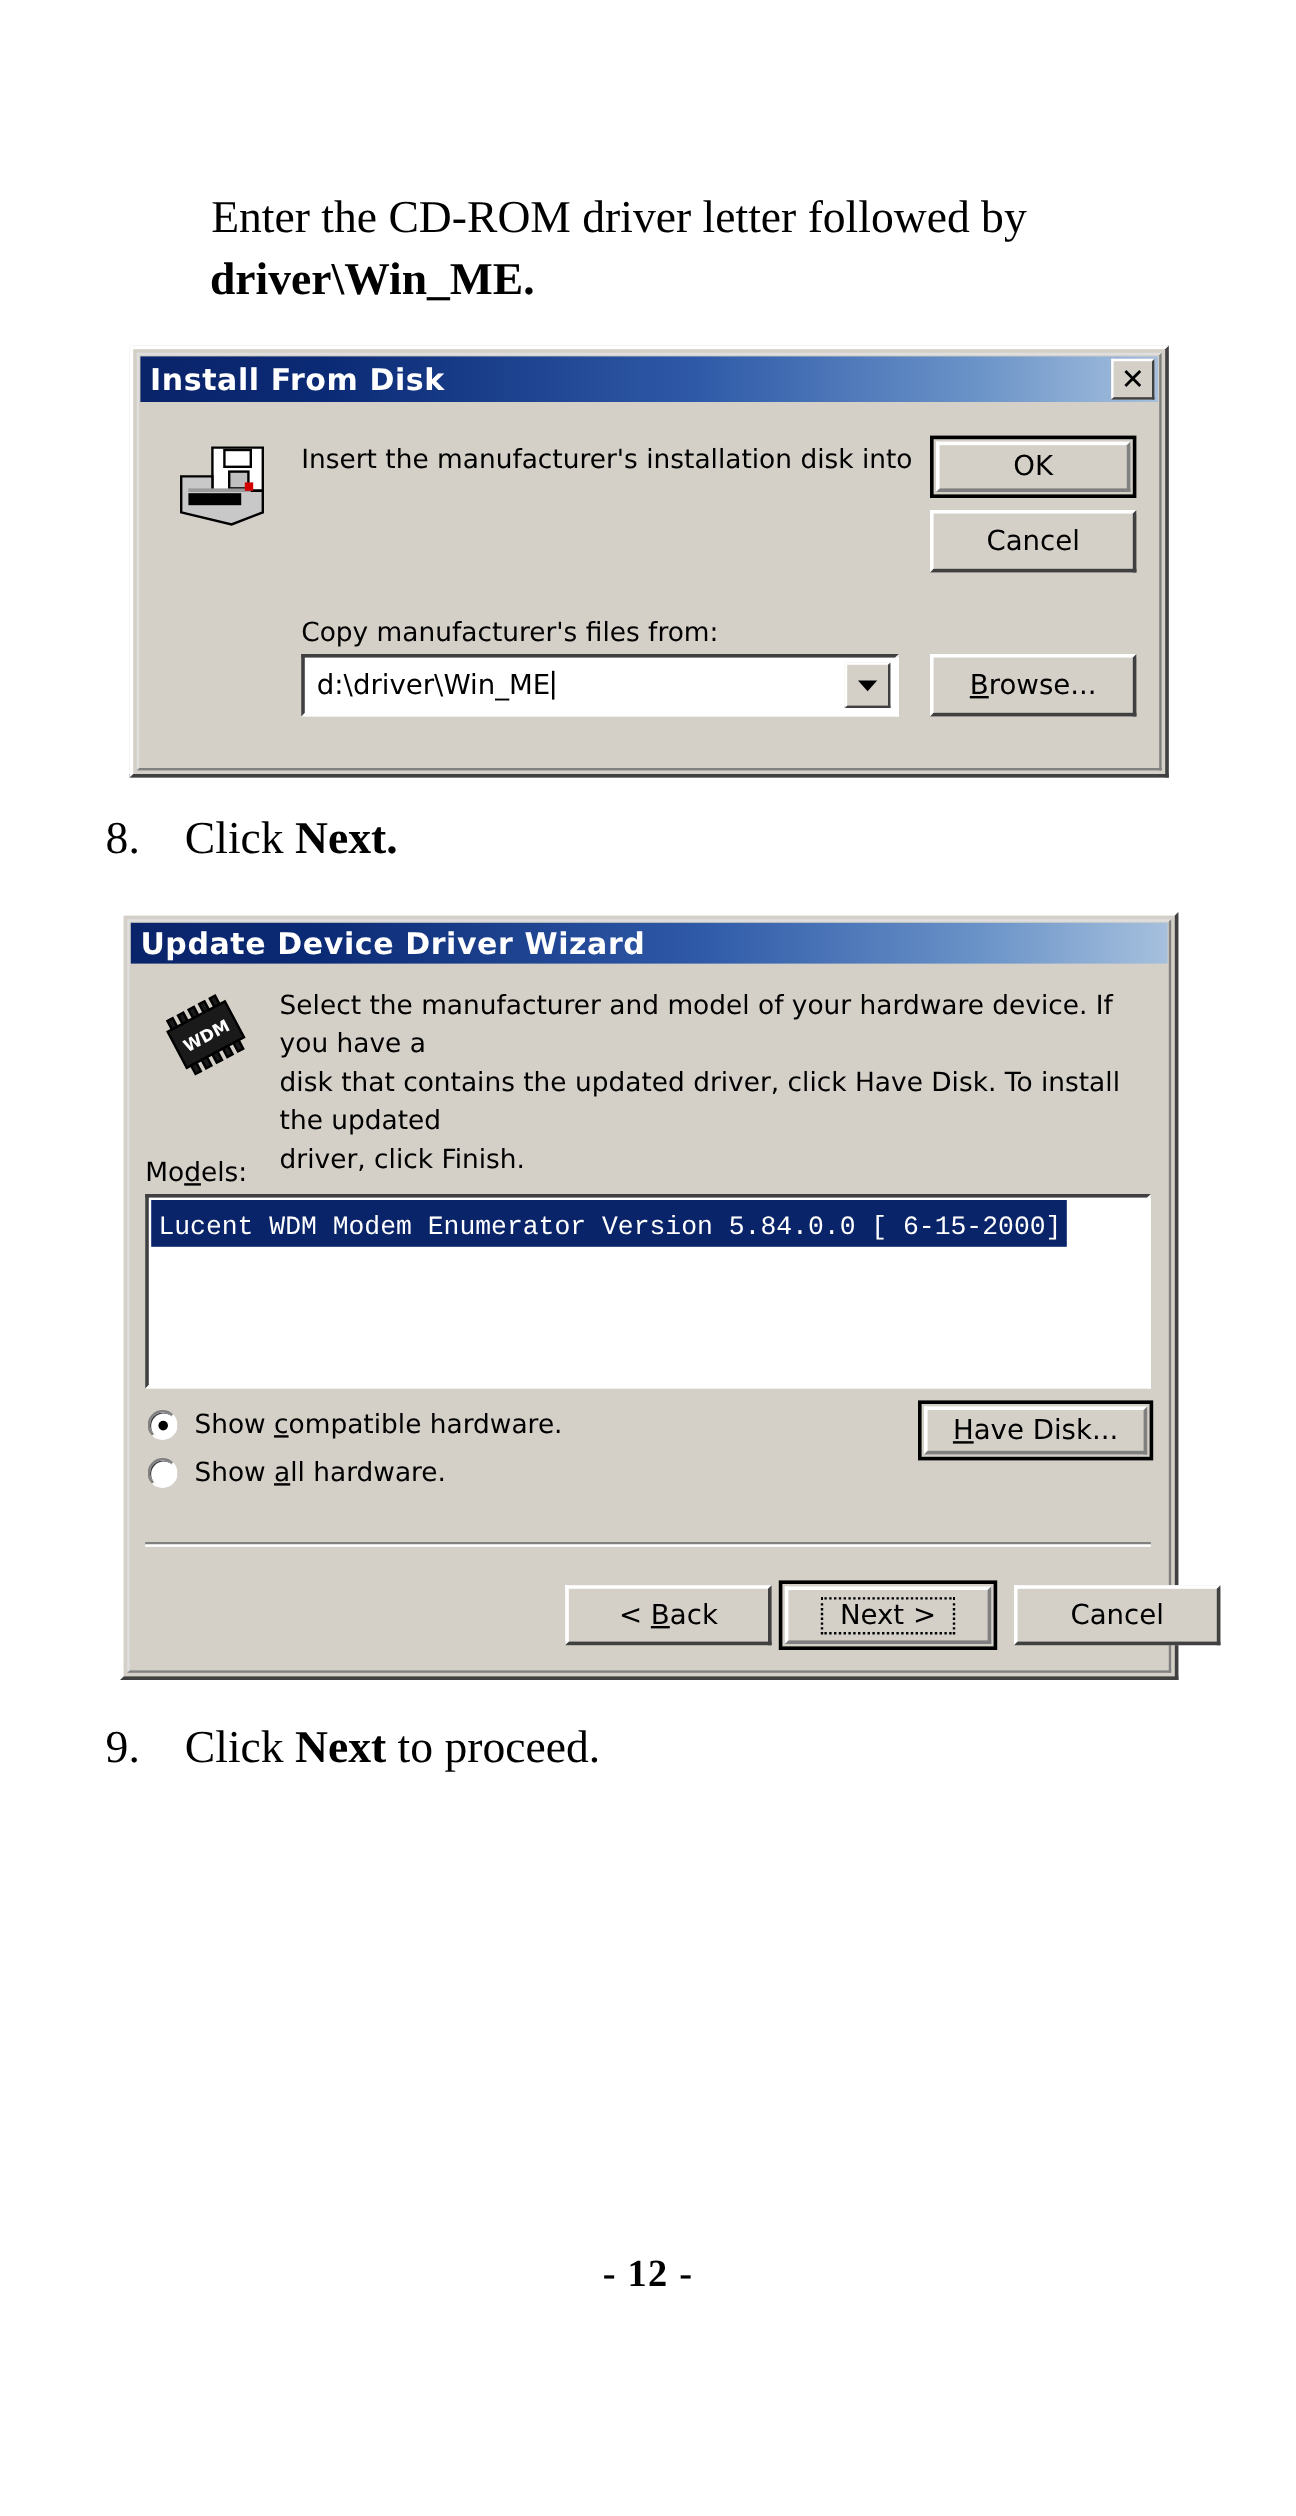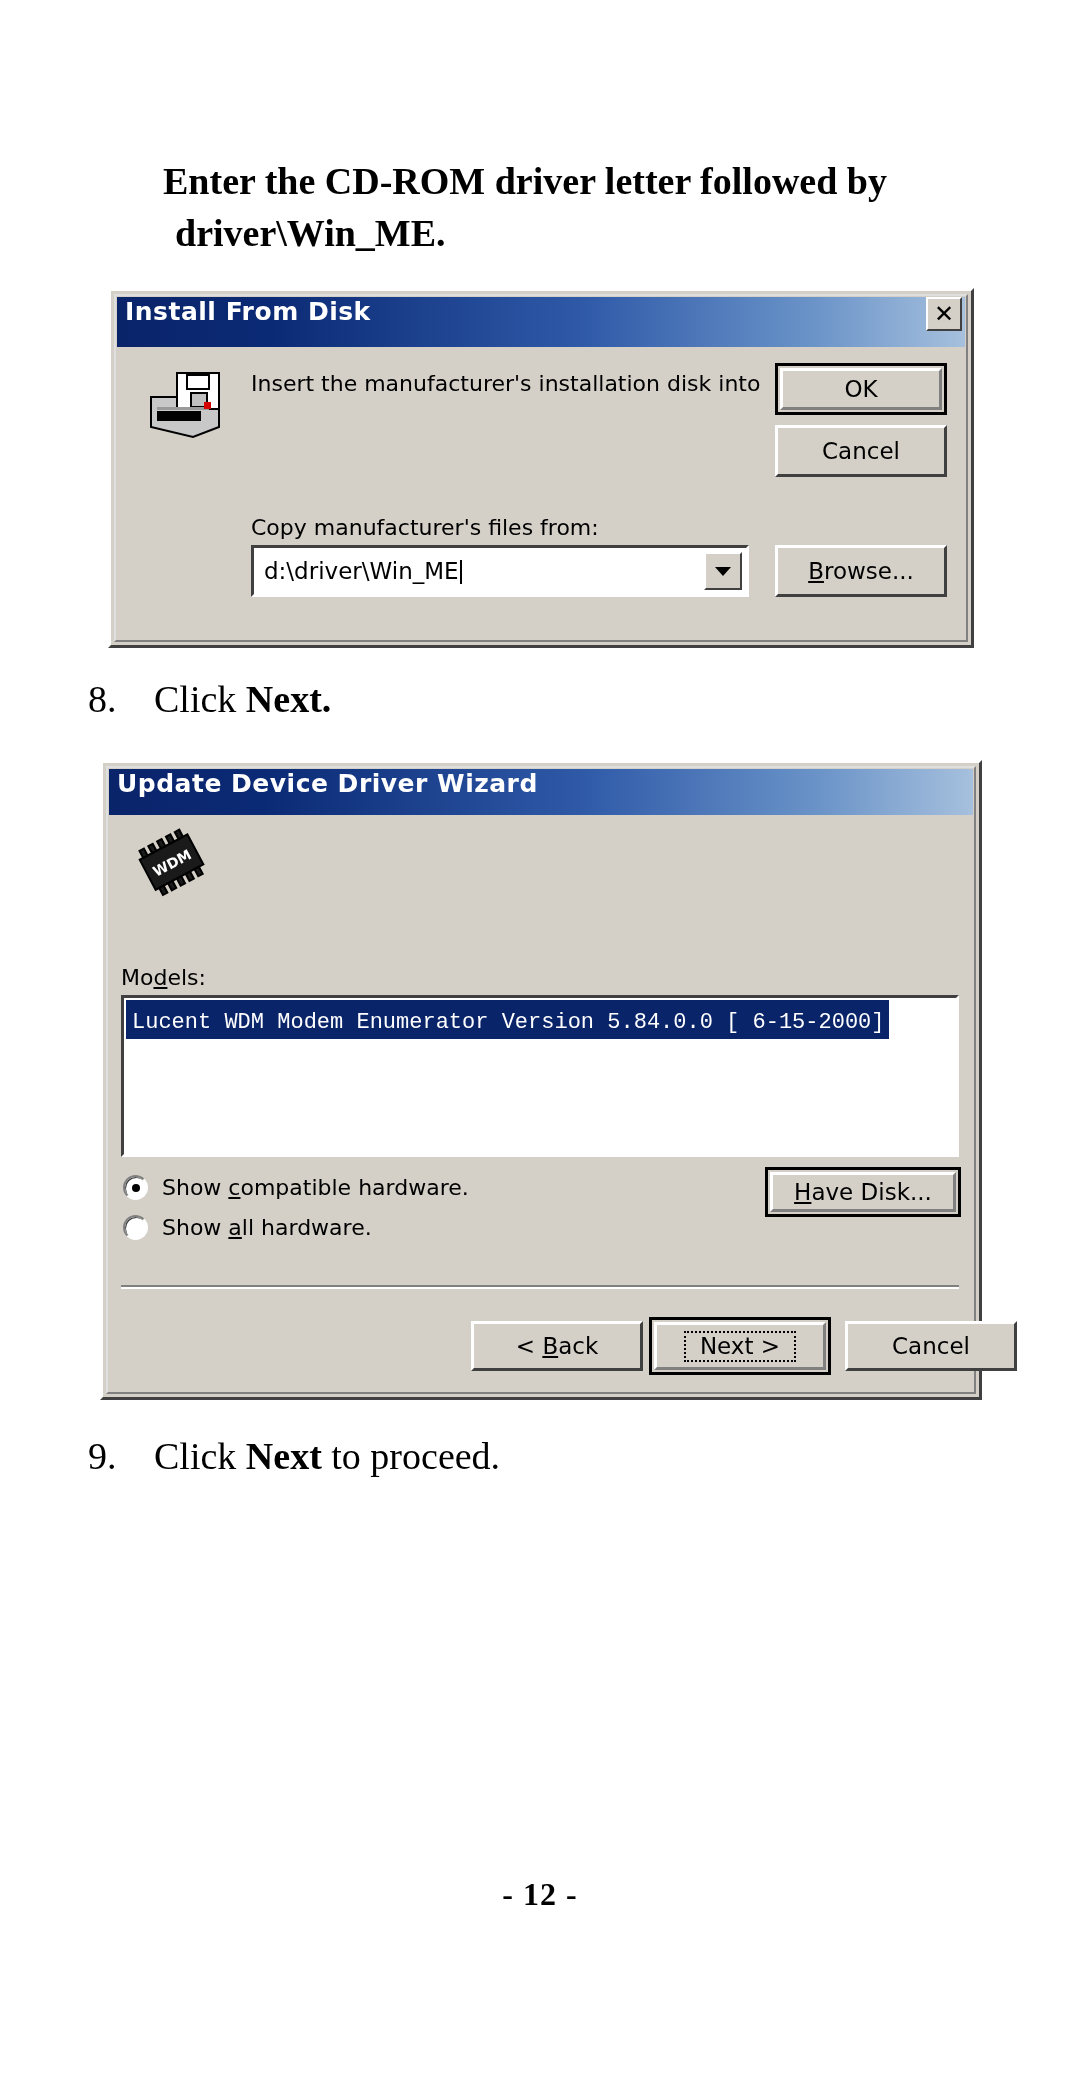--- a/index.html
+++ b/index.html
@@ -19,21 +19,21 @@
   
   .prose {
     position: absolute;
     font-family: "Liberation Serif", "DejaVu Serif", serif;
     font-size: 38px;
     line-height: 52px;
     color: #000;
     white-space: nowrap;
   }
 
-  #intro-line1 { left: 163px; top: 155px; font-weight: bold; }
+  #intro-line1 { left: 176px; top: 155px; }
   #intro-line2 { left: 175px; top: 207px; font-weight: bold; }
 
   .step {
     position: absolute;
     font-size: 38px;
     line-height: 48px;
     white-space: nowrap;
   }
   .step .num { display: inline-block; width: 66px; }
   .step .bold { font-weight: bold; }
@@ -75,22 +75,22 @@
   }
 
   .titlebar {
     position: absolute;
     left: 6px;
     right: 6px;
     top: 6px;
     height: 38px;
     background: linear-gradient(to right, #0a246a 0%, #0b2a75 18%, #2f5aa8 55%, #6a93c8 82%, #a6c0dd 100%);
     display: flex;
-    align-items: flex-start;
-    padding: 0 3px 12px 8px;
+    align-items: center;
+    padding: 0 3px 0 8px;
   }
   .titlebar-text {
     color: #ffffff;
     font-family: "DejaVu Sans", "Liberation Sans", sans-serif;
     font-size: 25px;
     font-weight: bold;
     letter-spacing: 0.5px;
     white-space: nowrap;
     flex: 1 1 auto;
     overflow: hidden;
@@ -349,20 +349,25 @@
           <rect x="26" y="54" width="5" height="8"></rect>
           <rect x="36" y="54" width="5" height="8"></rect>
           <rect x="46" y="54" width="5" height="8"></rect>
           <rect x="56" y="54" width="5" height="8"></rect>
         </g>
         <text x="39" y="43" font-family="DejaVu Sans, sans-serif" font-size="14" font-weight="bold" fill="#ffffff" text-anchor="middle">WDM</text>
       </g>
     </svg>
   </div>
 
+  <div class="dlg-text" style="position:absolute; left:130px; top:60px; width:720px; line-height:32px;">
+    <div>Select the manufacturer and model of your hardware device. If you have a</div>
+    <div>disk that contains the updated driver, click Have Disk.  To install the updated</div>
+    <div>driver, click Finish.</div>
+  </div>
 
   <div class="dlg-text" style="position:absolute; left:18px; top:200px;text-align:right;"><span>Mo</span><span class="acc">d</span><span>els:</span></div>
 
   <div class="sunken" style="left:18px; top:232px; width:838px; height:162px;">
     <div style="padding:2px 0 0 2px;">
       <span class="listbox-item-selected">Lucent WDM Modem Enumerator Version 5.84.0.0 [ 6-15-2000]</span>
     </div>
   </div>
 
   <div class="radio-row" style="left:20px; top:412px;">

